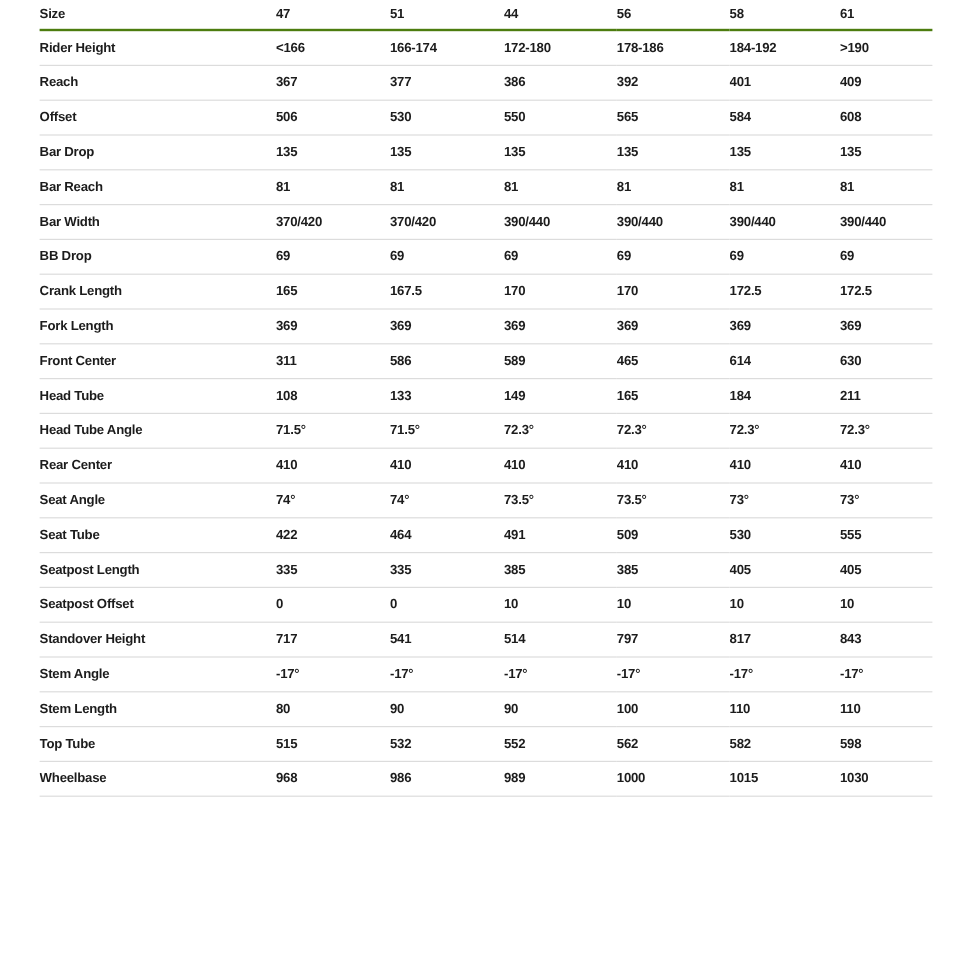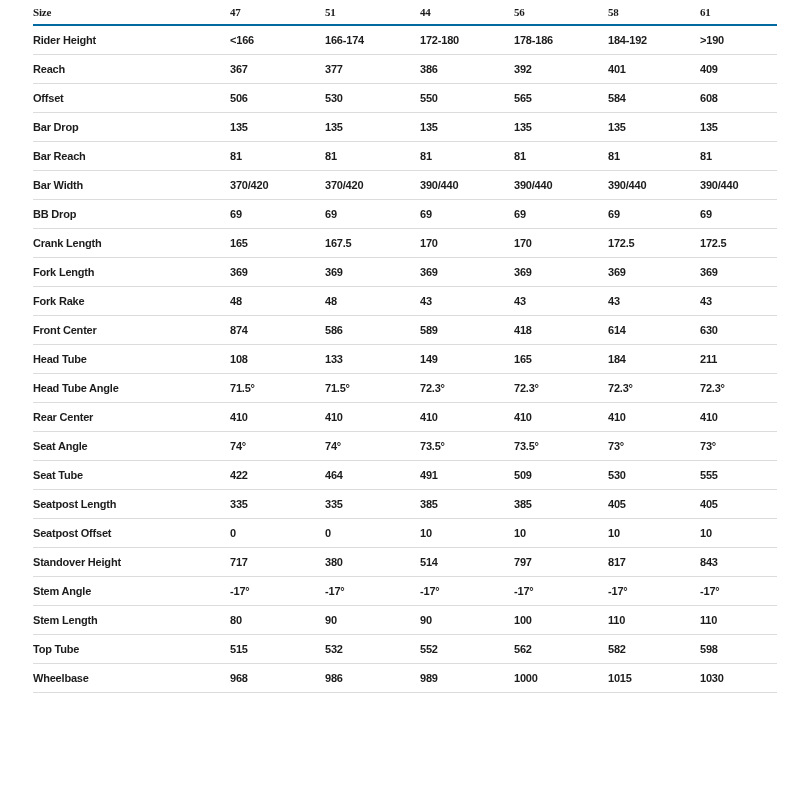--- a/index.html
+++ b/index.html
@@ -32,22 +32,21 @@
     text-align: left;
     vertical-align: middle;
     padding: 0;
     white-space: nowrap;
     overflow: hidden;
   }
   thead tr {
     height: 25px;
   }
   thead tr th {
-    border-bottom: 2px solid #0369a1;
-    font-family: Liberation Serif, serif;
+    border-bottom: 2px solid #4d7c0f;
   }
   tbody tr {
     height: 29px;
     margin-left: 38px;
   }
   tbody tr td,
   tbody tr th {
     border-bottom: 1px solid #dcdcdc;
   }
   .label-col { padding-left: 3px; }
@@ -155,34 +154,25 @@
         <tr>
           <th class="label-col">Fork Length</th>
           <td>369</td>
           <td>369</td>
           <td>369</td>
           <td>369</td>
           <td>369</td>
           <td>369</td>
         </tr>
         <tr>
-          <th class="label-col">Fork Rake</th>
-          <td>48</td>
-          <td>48</td>
-          <td>43</td>
-          <td>43</td>
-          <td>43</td>
-          <td>43</td>
-        </tr>
-        <tr>
           <th class="label-col">Front Center</th>
-          <td>874</td>
+          <td>311</td>
           <td>586</td>
           <td>589</td>
-          <td>418</td>
+          <td>465</td>
           <td>614</td>
           <td>630</td>
         </tr>
         <tr>
           <th class="label-col">Head Tube</th>
           <td>108</td>
           <td>133</td>
           <td>149</td>
           <td>165</td>
           <td>184</td>
@@ -238,21 +228,21 @@
           <td>0</td>
           <td>0</td>
           <td>10</td>
           <td>10</td>
           <td>10</td>
           <td>10</td>
         </tr>
         <tr>
           <th class="label-col">Standover Height</th>
           <td>717</td>
-          <td>380</td>
+          <td>541</td>
           <td>514</td>
           <td>797</td>
           <td>817</td>
           <td>843</td>
         </tr>
         <tr>
           <th class="label-col">Stem Angle</th>
           <td>-17°</td>
           <td>-17°</td>
           <td>-17°</td>

